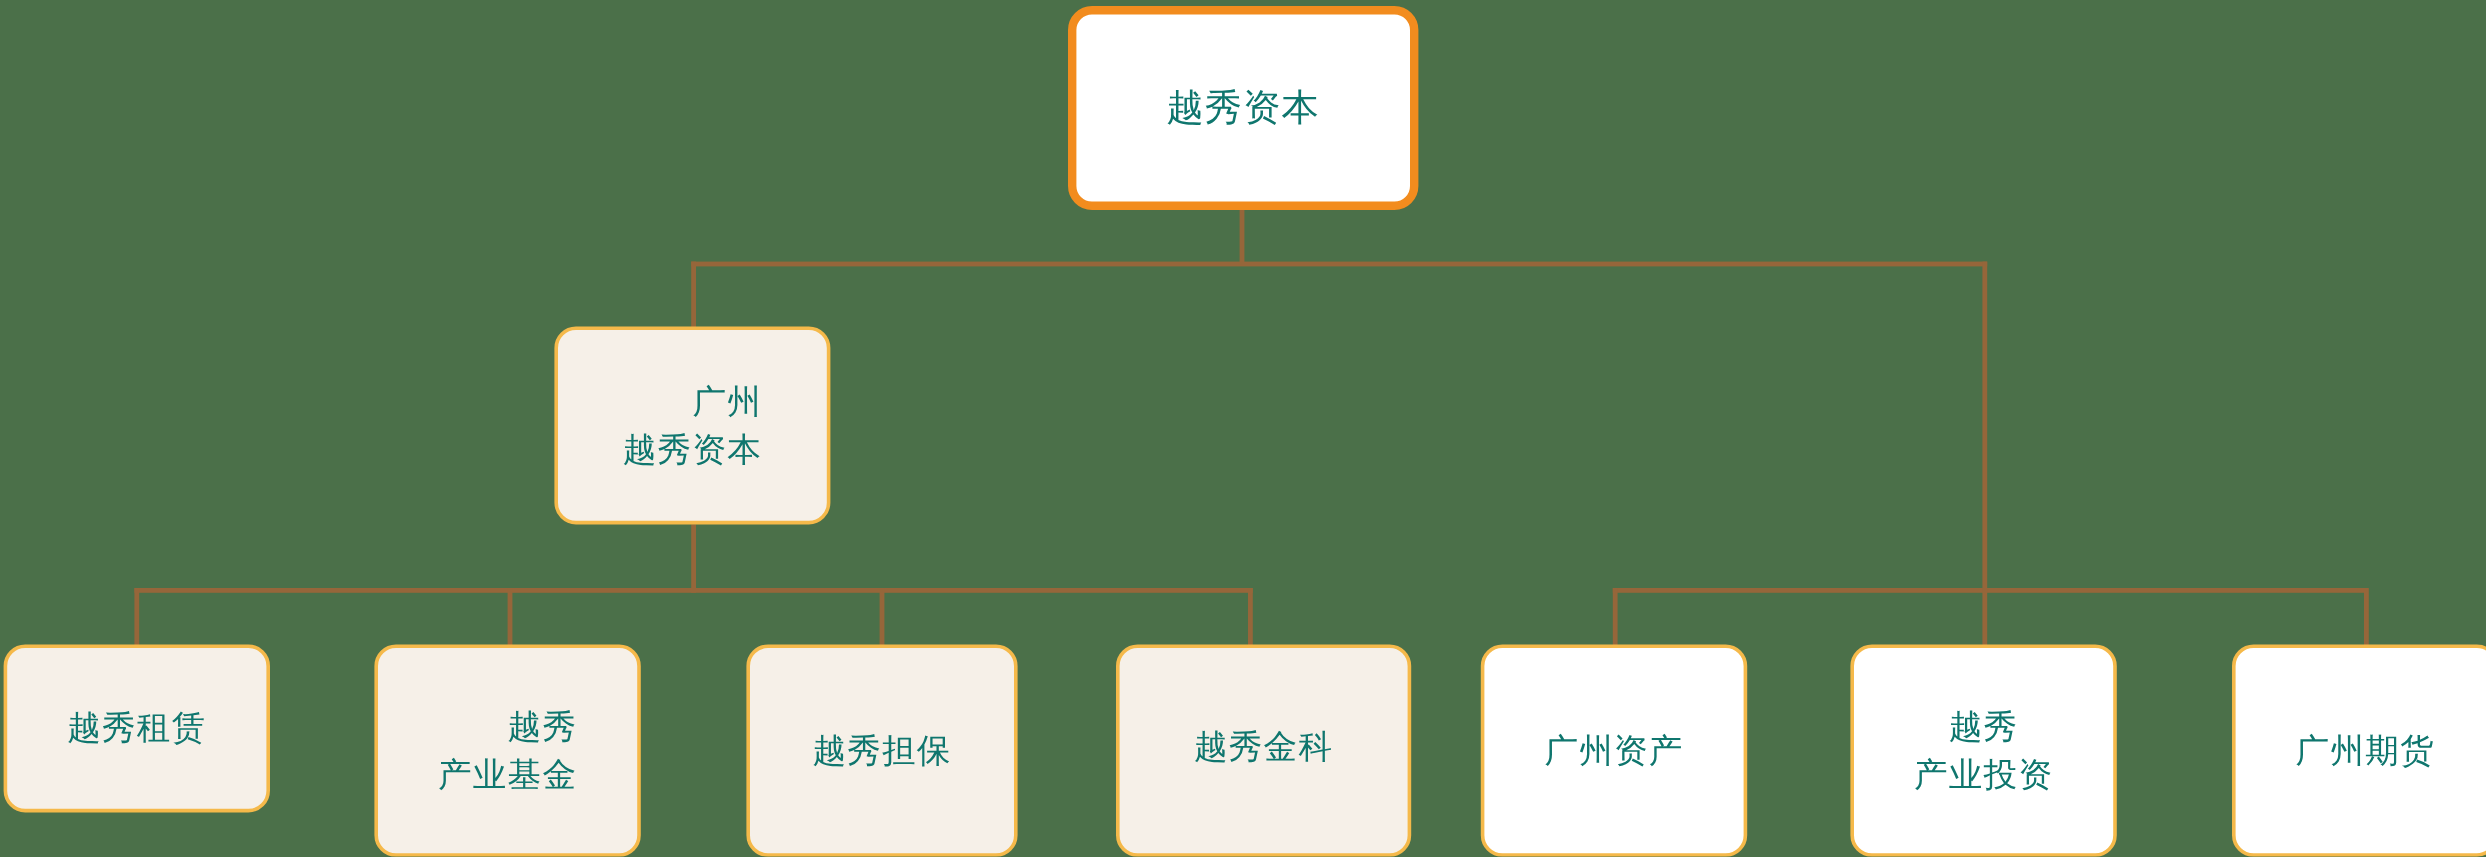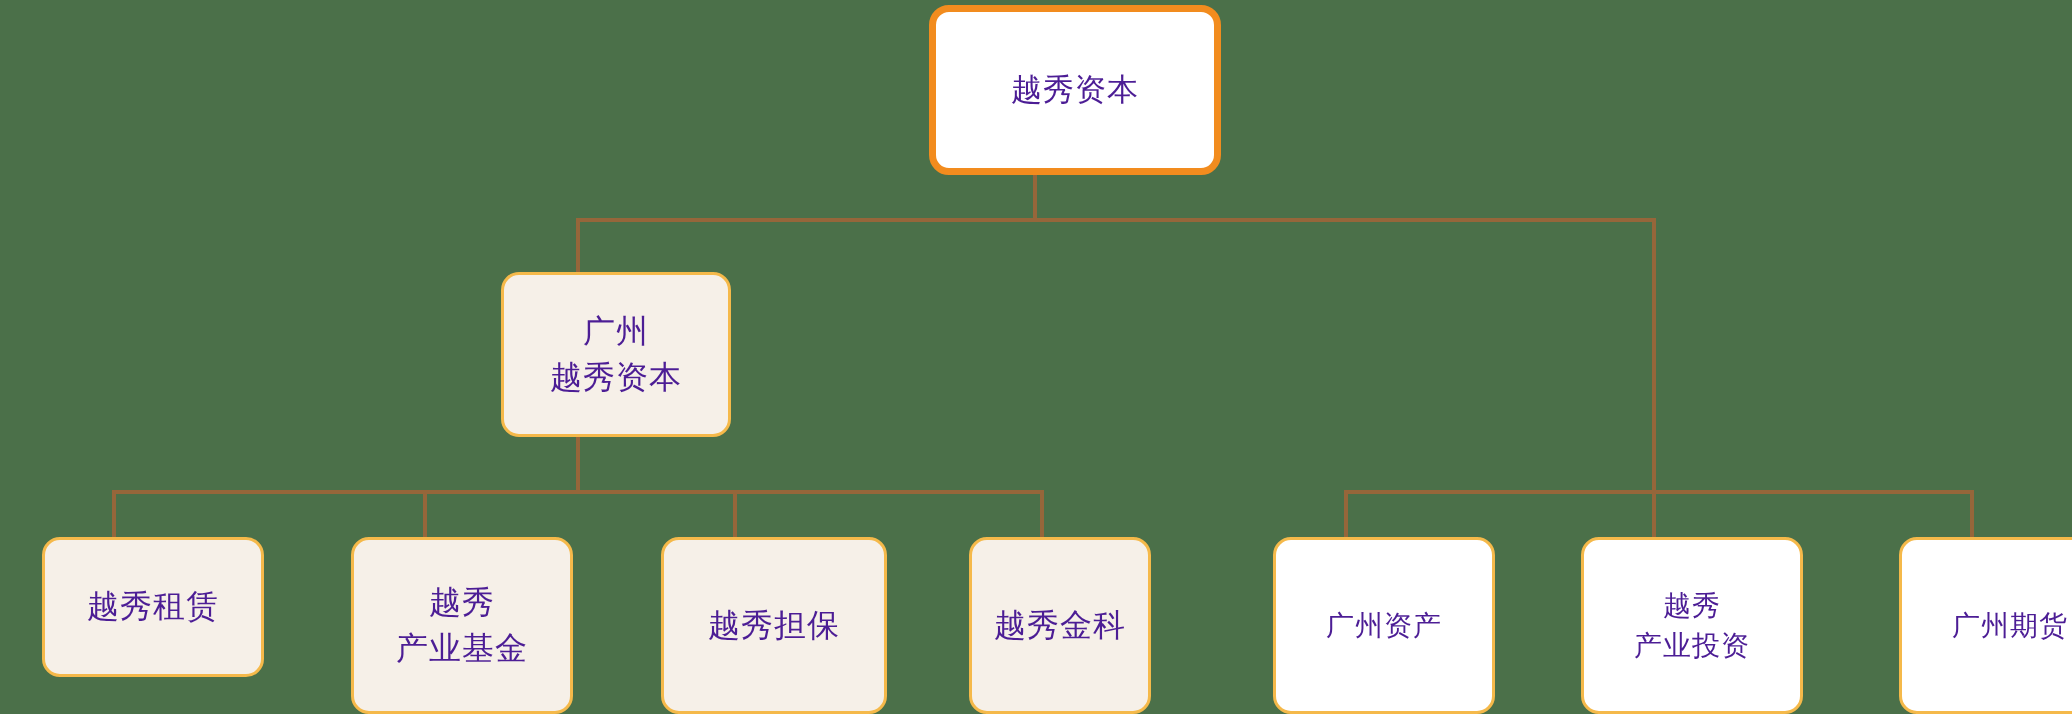--- a/index.html
+++ b/index.html
@@ -17,38 +17,38 @@
   .conn.h{height:4px;}
 
   
   .node{
     position:absolute;
     box-sizing:border-box;
     display:flex;
     align-items:center;
     justify-content:center;
     text-align:center;
-    color:#4c1d95;
+    color:#0f766e;
     line-height:1.42;
     letter-spacing:1px;
     white-space:pre-line;
     z-index:3;
-    margin-left:39px;
   }
   .node.root{
     background:#FFFFFF;
     border:7px solid #F28C1E;
     border-radius:20px;
     font-size:31px;
   }
   .node.cream{
     background:#F6F0E8;
     border:3px solid #F5B94A;
     border-radius:18px;
-    font-size:32px;
+    font-size:28px;
+    text-align:right;
   }
   .node.white{
     background:#FFFFFF;
     border:3px solid #F5B94A;
     border-radius:18px;
     font-size:28px;
   }
 </style>
 </head>
 <body>
@@ -81,21 +81,21 @@
   <div class="node cream" style="left:462px;top:272px;width:230px;height:165px;">广州
 越秀资本</div>
 
   <div class="node cream" style="left:3px;top:537px;width:222px;height:140px;">越秀租赁</div>
 
   <div class="node cream" style="left:312px;top:537px;width:222px;height:177px;">越秀
 产业基金</div>
 
   <div class="node cream" style="left:622px;top:537px;width:226px;height:177px;">越秀担保</div>
 
-  <div class="node cream" style="left:930px;top:537px;width:182px;height:177px;">越秀金科</div>
+  <div class="node cream" style="left:930px;top:537px;width:246px;height:177px;font-family:Liberation Mono, monospace;">越秀金科</div>
 
   <div class="node white" style="left:1234px;top:537px;width:222px;height:177px;">广州资产</div>
 
   <div class="node white" style="left:1542px;top:537px;width:222px;height:177px;">越秀
 产业投资</div>
 
   <div class="node white" style="left:1860px;top:537px;width:222px;height:177px;">广州期货</div>
 
 </div>
 

